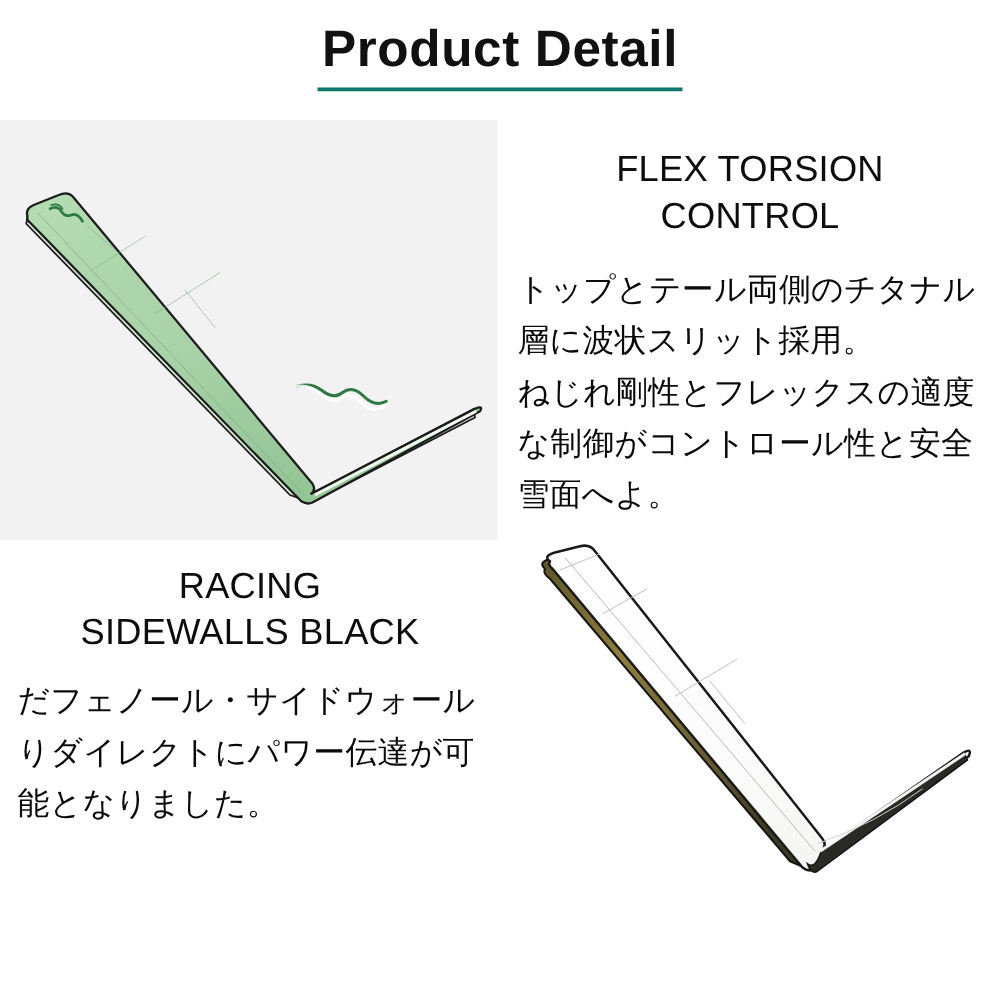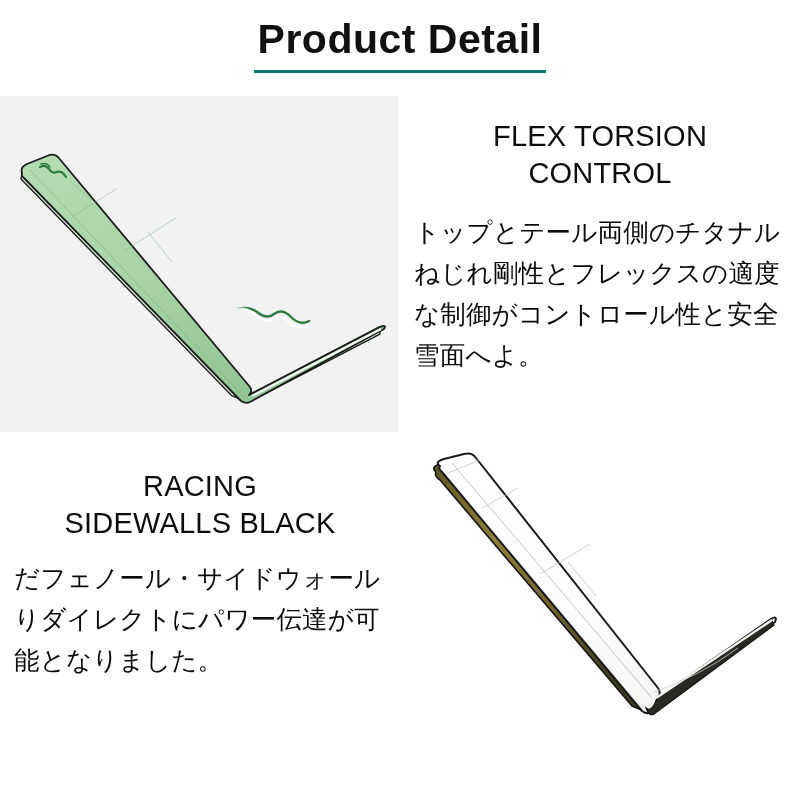--- a/index.html
+++ b/index.html
@@ -80,21 +80,21 @@
     line-height: 41px;
     letter-spacing: 0.2px;
     color: #0a0a0a;
     text-align: left;
   }
 
   
   .row-bottom {
     position: absolute;
     left: 0;
-    top: 436px;
+    top: 419px;
     width: 712px;
     height: 360px;
   }
   .bottom-text {
     position: absolute;
     left: 0;
     top: 0;
     width: 400px;
     height: 360px;
   }
@@ -177,20 +177,21 @@
     </svg>
   </div>
 
   <div class="top-text">
     <div class="heading-flex">
       <div>FLEX TORSION</div>
       <div>CONTROL</div>
     </div>
     <div class="body-flex">
       <div>トップとテール両側のチタナル</div>
+      <div>層に波状スリット採用。</div>
       <div>ねじれ剛性とフレックスの適度</div>
       <div>な制御がコントロール性と安全</div>
       <div>雪面へよ。</div>
     </div>
   </div>
 </div>
 
 <div class="row-bottom">
 
   <div class="bottom-text">

